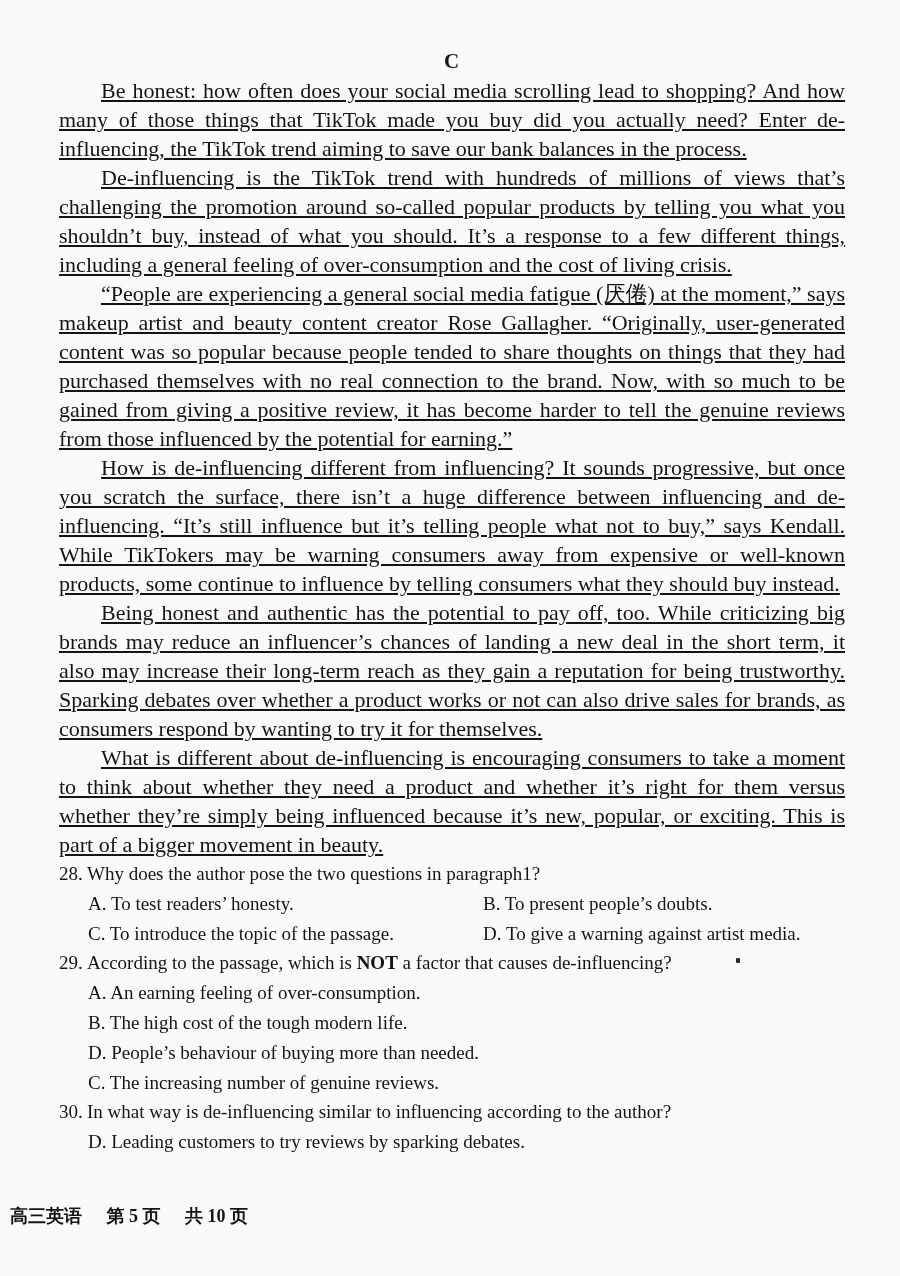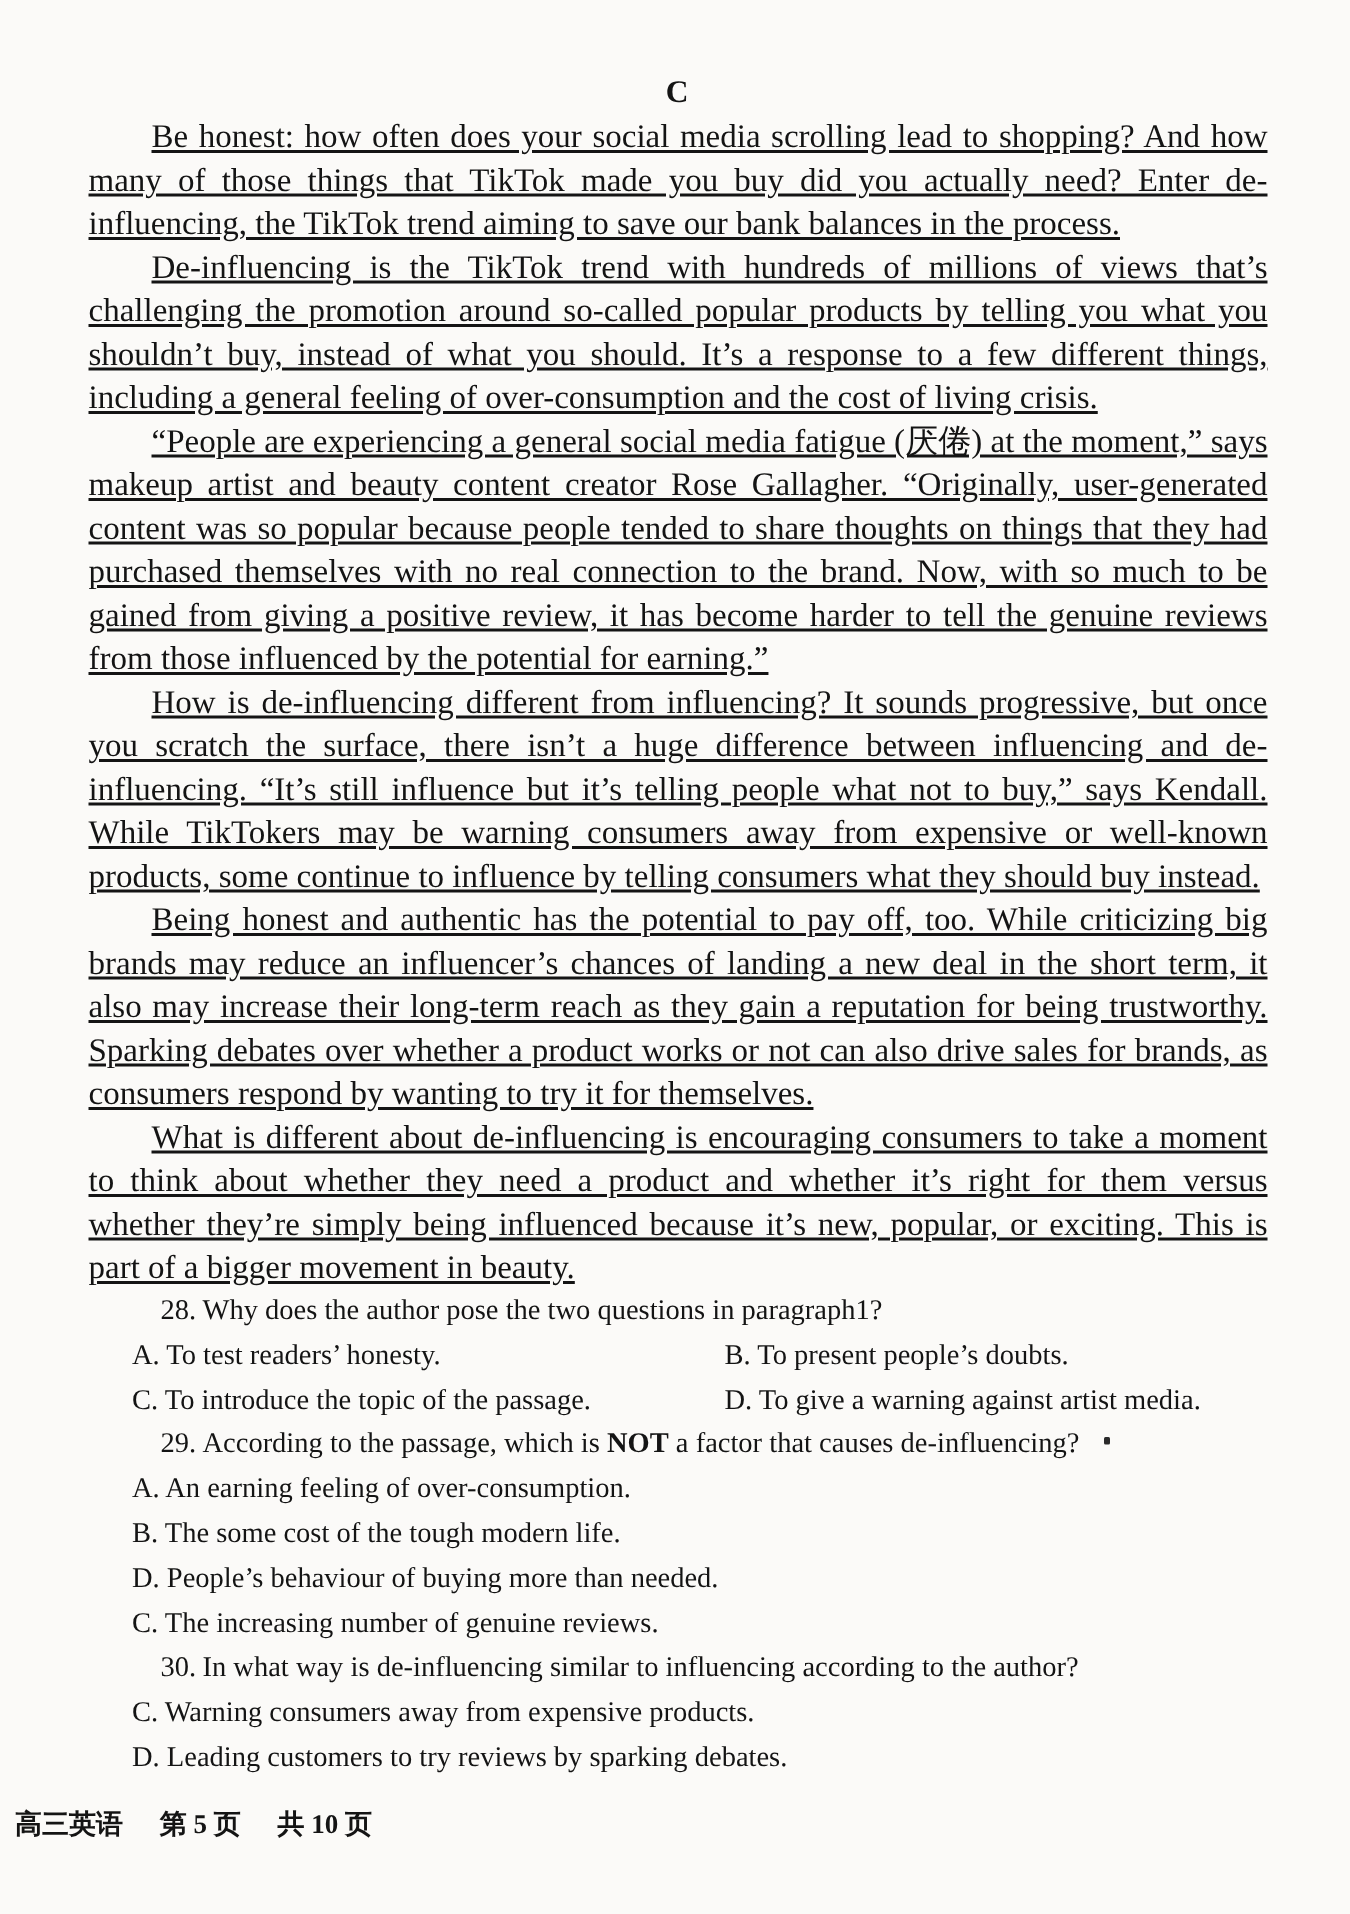--- a/index.html
+++ b/index.html
@@ -33,21 +33,20 @@
   .passage p {
     margin: 0;
     text-indent: 42px;
   }
   .questions {
     font-size: 19px;
     line-height: 29.8px;
   }
   .q-line {
     display: block;
-    margin-left: 48px;
   }
   .q-num {
     display: inline-block;
     min-width: 28px;
   }
   .options-grid {
     display: grid;
     grid-template-columns: 395px 1fr;
     padding-left: 29px;
   }
@@ -111,32 +110,31 @@
         <span class="opt">D. To give a warning against artist media.</span>
       </div>
     </div>
 
     <div>
       <div class="q-line">
         <span class="q-num">29.</span><span>According to the passage, which is </span><span class="bold">NOT</span><span> a factor that causes de-influencing?</span>
       </div>
       <div class="options-list">
         <span class="opt">A. An earning feeling of over-consumption.</span>
-        <span class="opt">B. The some cost of the tough modern life.</span>
+        <span class="opt">B. The high cost of the tough modern life.</span>
         <span class="opt">D. People’s behaviour of buying more than needed.</span>
         <span class="opt">C. The increasing number of genuine reviews.</span>
       </div>
     </div>
 
     <div>
       <div class="q-line">
         <span class="q-num">30.</span><span>In what way is de-influencing similar to influencing according to the author?</span>
       </div>
       <div class="options-list">
-        <span class="opt">C. Warning consumers away from expensive products.</span>
         <span class="opt">D. Leading customers to try reviews by sparking debates.</span>
       </div>
     </div>
 
   </div>
 
   <div class="scan-speck"></div>
 
   <div class="footer">
     <span>高三英语</span>

